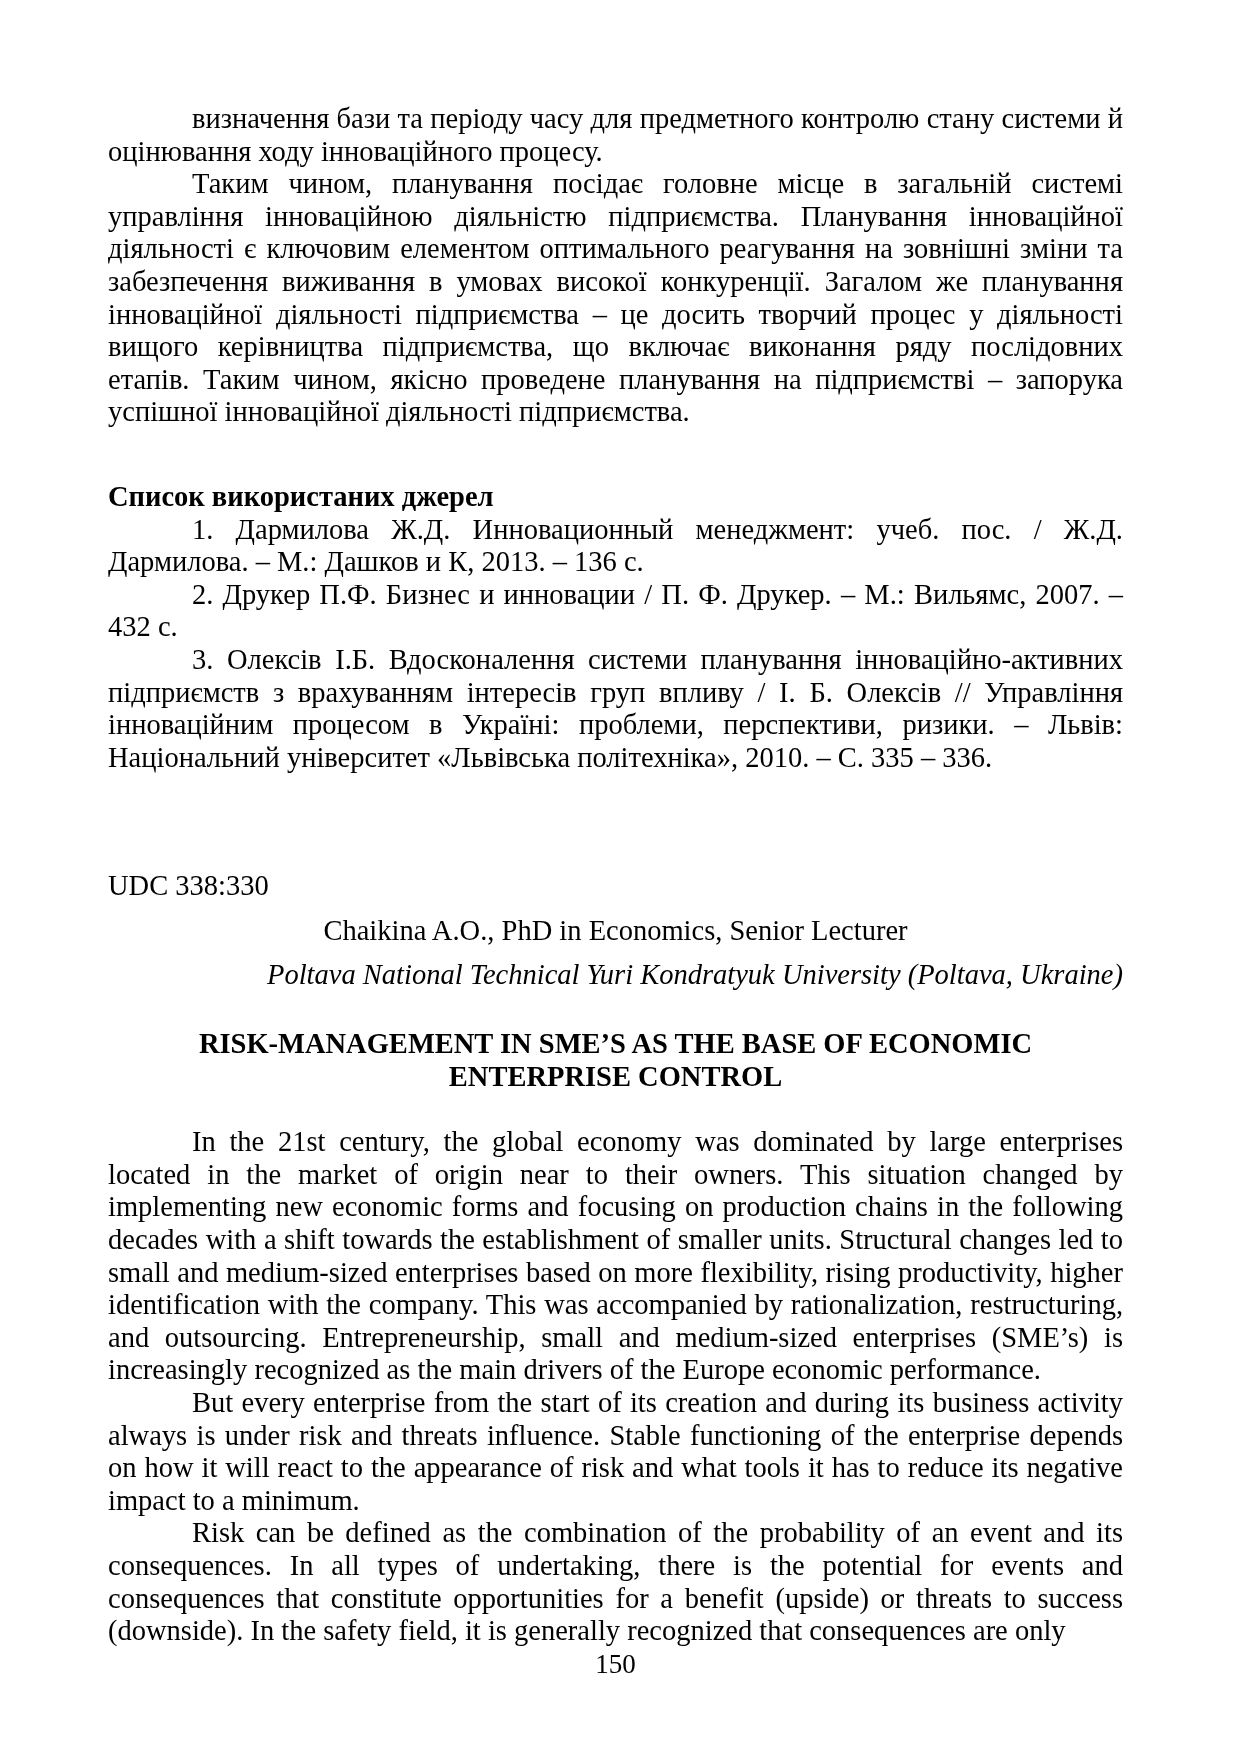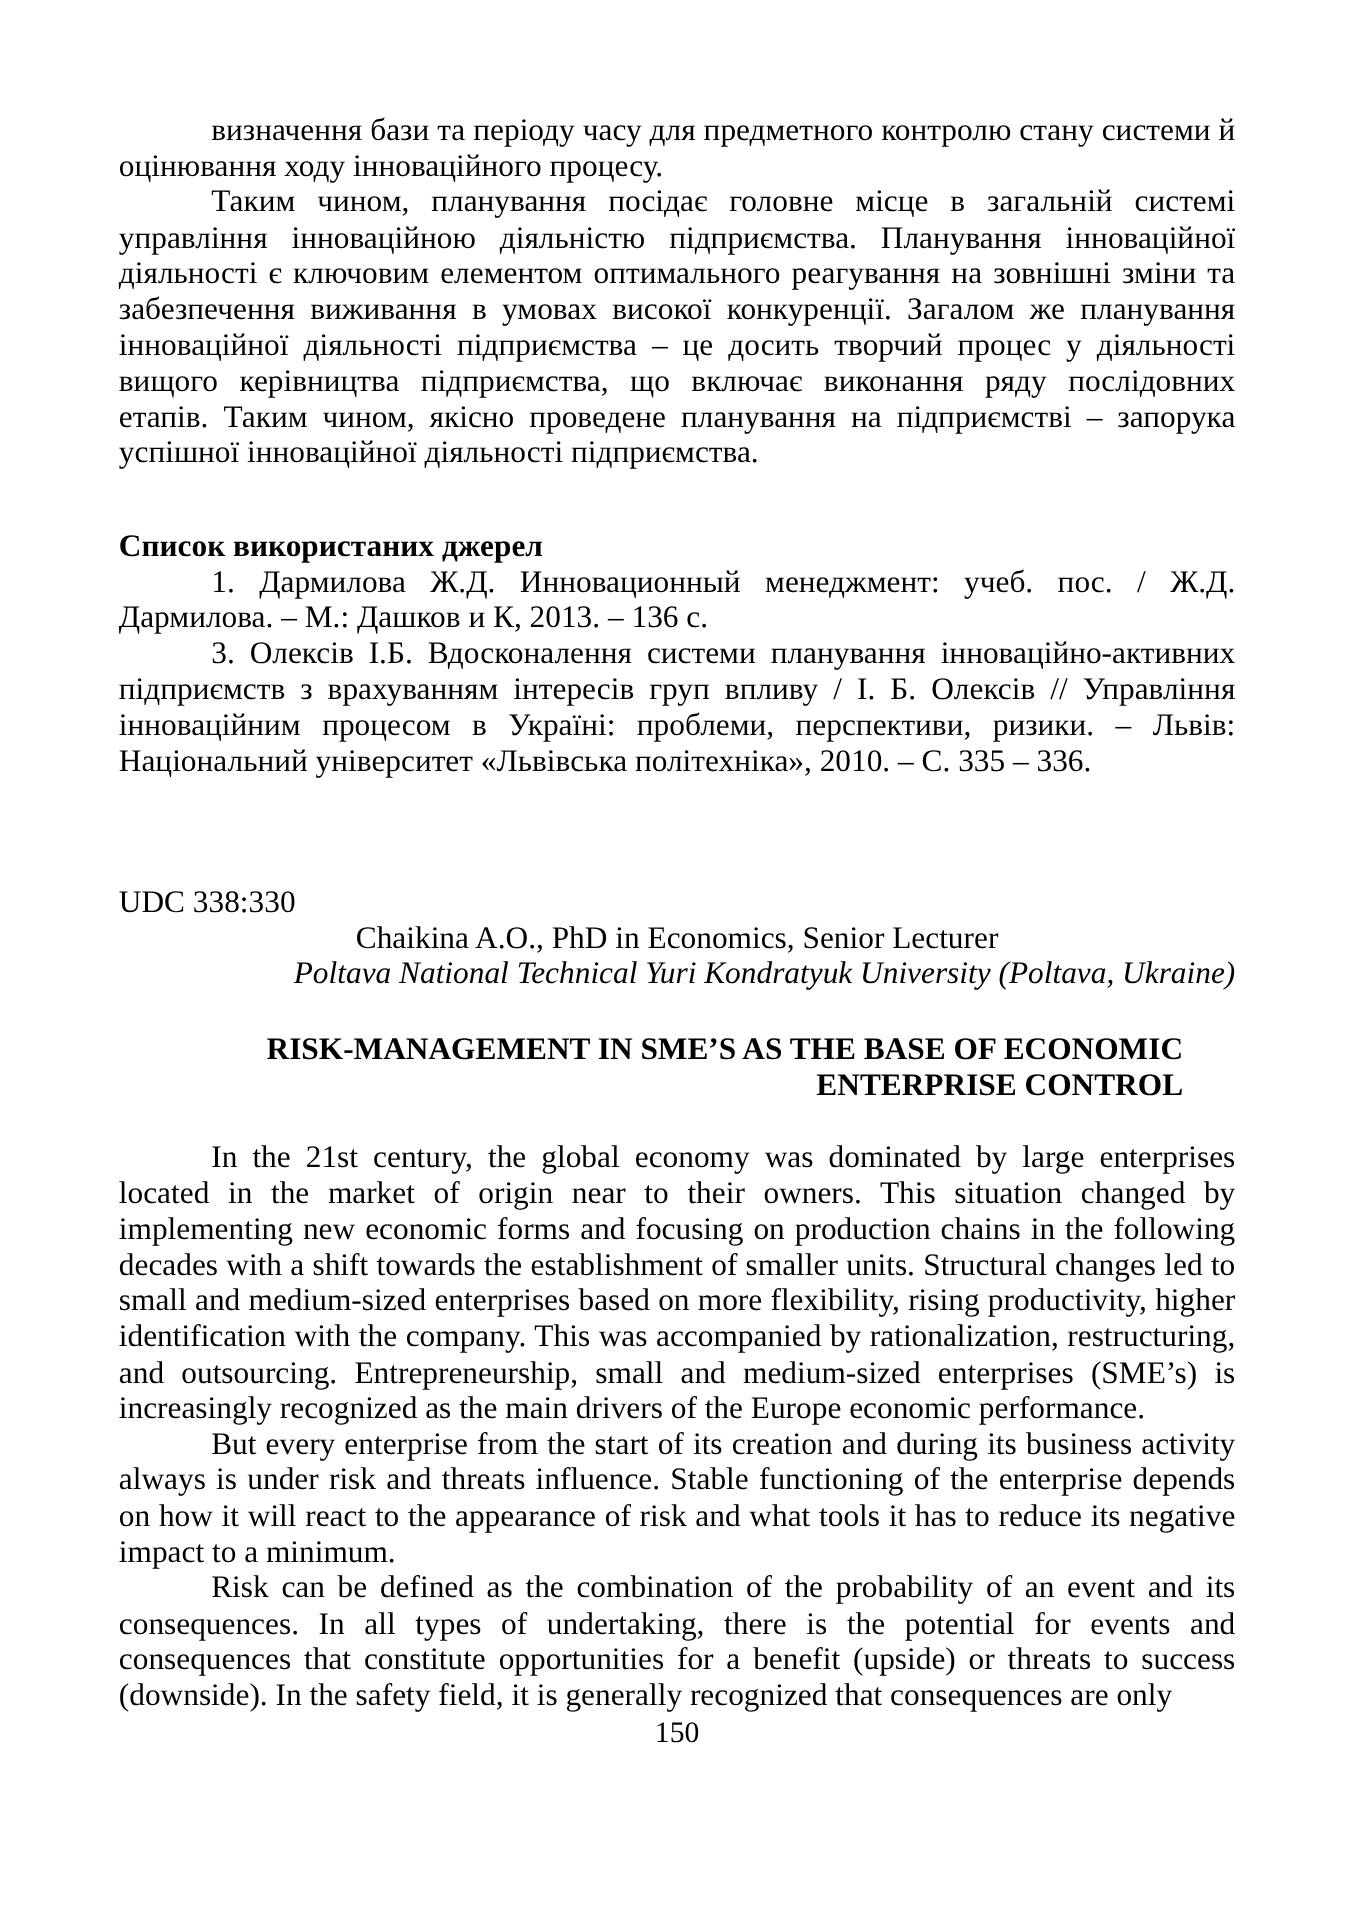--- a/index.html
+++ b/index.html
@@ -32,37 +32,37 @@
     font-weight: bold;
     text-align: left;
     text-indent: 0;
   }
   .udc {
     margin: 96px 0 0 0;
     text-align: left;
     text-indent: 0;
   }
   .author-line {
-    margin: 0;
+    margin: 12px;
     text-align: center;
     text-indent: 0;
   }
   .affiliation-line {
     margin: 0;
     text-align: right;
     text-indent: 0;
     font-style: italic;
   }
   .article-title {
     margin: 36px auto 0 auto;
     max-width: 920px;
     font-size: 28.5px;
     line-height: 32.6px;
     font-weight: bold;
-    text-align: right;
+    text-align: center;
     text-indent: 0;
   }
   .first-en {
     margin-top: 33px;
   }
   .page-number {
     margin: 0;
     text-align: center;
     text-indent: 0;
     font-size: 27px;
@@ -71,20 +71,21 @@
 </head>
 <body>
 
 <main class="page">
 
   <p class="par">визначення бази та періоду часу для предметного контролю стану системи й оцінювання ходу інноваційного процесу.</p>
   <p class="par">Таким чином, планування посідає головне місце в загальній системі управління інноваційною діяльністю підприємства. Планування інноваційної діяльності є ключовим елементом оптимального реагування на зовнішні зміни та забезпечення виживання в умовах високої конкуренції. Загалом же планування інноваційної діяльності підприємства – це досить творчий процес у діяльності вищого керівництва підприємства, що включає виконання ряду послідовних етапів. Таким чином, якісно проведене планування на підприємстві – запорука успішної інноваційної діяльності підприємства.</p>
 
   <h2 class="ref-heading">Список використаних джерел</h2>
   <p class="par">1. Дармилова Ж.Д. Инновационный менеджмент: учеб. пос. / Ж.Д. Дармилова. – М.: Дашков и К, 2013. – 136 с.</p>
+  <p class="par">2. Друкер П.Ф. Бизнес и инновации / П. Ф. Друкер. – М.: Вильямс, 2007. – 432 с.</p>
   <p class="par">3. Олексів І.Б. Вдосконалення системи планування інноваційно-активних підприємств з врахуванням інтересів груп впливу / І. Б. Олексів // Управління інноваційним процесом в Україні: проблеми, перспективи, ризики. – Львів: Національний університет «Львівська політехніка», 2010. – С. 335 – 336.</p>
 
   <p class="par udc">UDC 338:330</p>
   <p class="author-line">Chaikina A.O., PhD in Economics, Senior Lecturer</p>
   <p class="affiliation-line">Poltava National Technical Yuri Kondratyuk University (Poltava, Ukraine)</p>
 
   <h1 class="article-title">RISK-MANAGEMENT IN SME’S AS THE BASE OF ECONOMIC ENTERPRISE CONTROL</h1>
 
   <p class="par first-en">In the 21st century, the global economy was dominated by large enterprises located in the market of origin near to their owners. This situation changed by implementing new economic forms and focusing on production chains in the following decades with a shift towards the establishment of smaller units. Structural changes led to small and medium-sized enterprises based on more flexibility, rising productivity, higher identification with the company. This was accompanied by rationalization, restructuring, and outsourcing. Entrepreneurship, small and medium-sized enterprises (SME’s) is increasingly recognized as the main drivers of the Europe economic performance.</p>
   <p class="par">But every enterprise from the start of its creation and during its business activity always is under risk and threats influence. Stable functioning of the enterprise depends on how it will react to the appearance of risk and what tools it has to reduce its negative impact to a minimum.</p>

